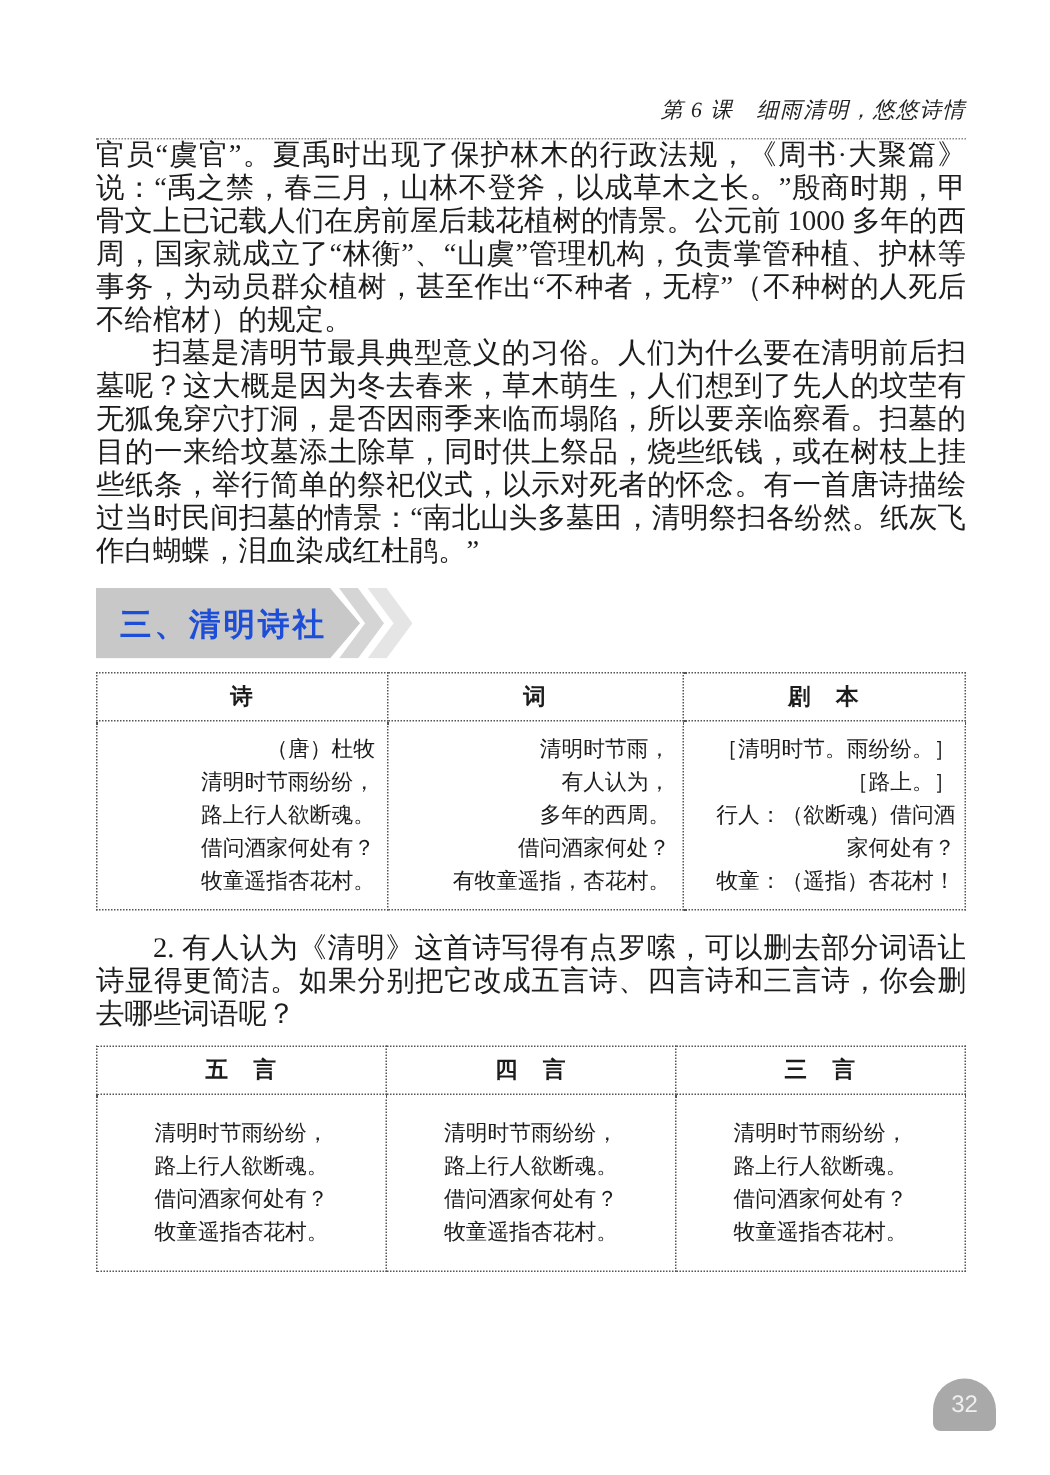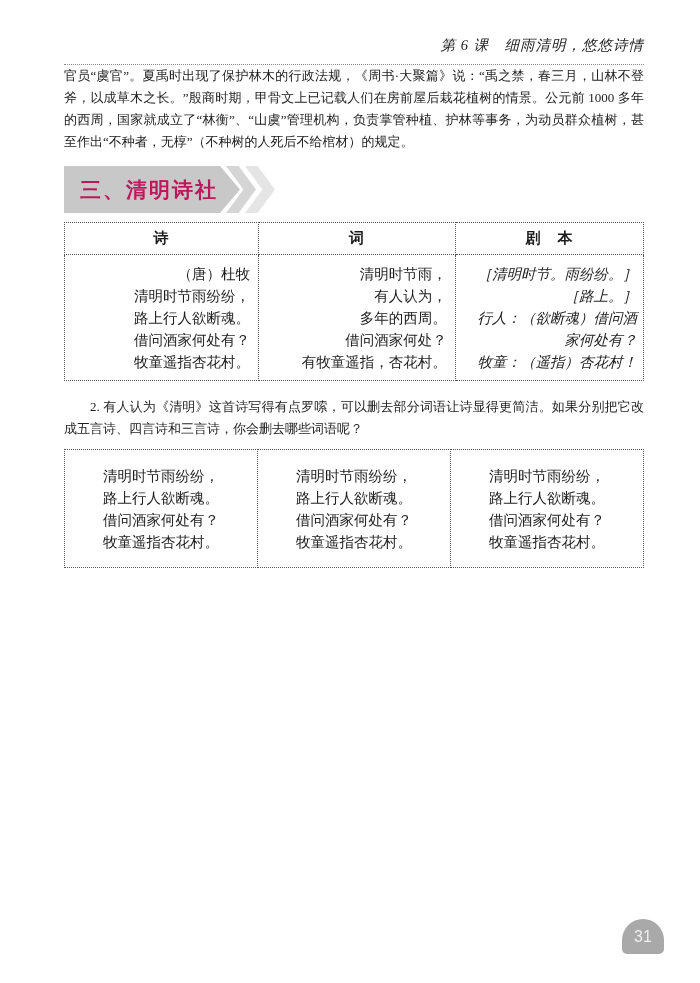--- a/index.html
+++ b/index.html
@@ -4,50 +4,50 @@
 <style>
   html,body { margin:0; padding:0; }
   body {
     width:700px; height:983px;
     background:#ffffff;
     font-family:"Liberation Serif","DejaVu Serif",serif;
     color:#1c1c1c;
     position:relative;
     overflow:hidden;
   }
-  .page { padding:36px 56px 0 64px; }
+  .page { padding:36px 56px 0 64px;margin-top:28px; }
 
   
   .running-header {
     text-align:right;
     font-style:italic;
     font-size:14.5px;
     letter-spacing:1px;
     color:#222;
     padding-bottom:9px;
     border-bottom:1px dotted #888;
   }
 
   
-  .body-text p { margin:0; font-size:13px; line-height:22px; text-align:justify; }
+  .body-text p { margin:0; font-size:19px; line-height:22px; text-align:justify; }
   .p-first { margin-top:12px; }
   .indent { text-indent:2em; }
   .sub-heading {
     font-weight:bold; font-size:15px; line-height:22px;
     margin:3px 0 2px 0; text-indent:2em;
   }
 
   
   .band-row { display:flex; align-items:center; height:47px; margin-top:13px; }
   .band {
     background:var(--band,#c8c8c8);
     height:47px; width:176px;
     display:flex; align-items:center;
     padding-left:16px; box-sizing:border-box;
-    font-weight:bold; font-size:21px; letter-spacing:2px; color:#be185d;
+    font-weight:bold; font-size:21px; letter-spacing:2px; color:#1d4ed8;
     clip-path:polygon(0 0, calc(100% - 20px) 0, 100% 50%, calc(100% - 20px) 100%, 0 100%);
   }
   .chev { width:30px; height:47px; flex:0 0 auto;
     clip-path:polygon(0 0, 42% 0, 100% 50%, 42% 100%, 0 100%, 58% 50%);
   }
   .chev-1 { background:var(--chev1,#d5d5d5); margin-left:-14px; }
   .chev-2 { background:var(--chev2,#e5e5e5); margin-left:-11px; }
 
   
   .prompt { margin-top:15px !important; }
@@ -59,21 +59,21 @@
   }
   th, td { border:1px dotted #555;text-align:right; }
   th {
     font-weight:bold; font-size:15px; padding:6px 0;
     text-align:center; letter-spacing:1px;
   }
   td { vertical-align:top; font-size:14.5px; line-height:22px; padding:8px 8px 7px; }
   .t1 .c1 { width:33.5%; } .t1 .c2 { width:34%; } .t1 .c3 { width:32.5%; }
   .t1 td.c1 { }
   .t1 td.c2 { padding-left:26px; }
-  .t1 td.c3 { font-style:italic; padding-left:10px; padding-right:6px; }
+  .t1 td.c3 { padding-left:10px; padding-right:6px; }
   .t2 td { text-align:center; padding-top:15px; padding-bottom:14px; }
 
   
   .page-badge {
     position:absolute; right:36px; bottom:29px;
     width:42px; height:35px;
     background:var(--badge,#a9a9a9);
     border-radius:21px 21px 5px 5px;
     display:flex; align-items:center; justify-content:center;
     color:#efefef; font-size:16px;
@@ -82,20 +82,21 @@
 </style>
 </head>
 <body style="--band: #c8c8c8; --chev1: #d5d5d5; --chev2: #e5e5e5; --badge: #a9a9a9;">
 
 <div class="page">
 
   <div class="running-header">第 6 课　细雨清明，悠悠诗情</div>
 
   <div class="body-text">
     <p class="p-first">官员“虞官”。夏禹时出现了保护林木的行政法规，《周书·大聚篇》说：“禹之禁，春三月，山林不登斧，以成草木之长。”殷商时期，甲骨文上已记载人们在房前屋后栽花植树的情景。公元前 1000 多年的西周，国家就成立了“林衡”、“山虞”管理机构，负责掌管种植、护林等事务，为动员群众植树，甚至作出“不种者，无椁”（不种树的人死后不给棺材）的规定。</p>
+    <p class="indent">扫墓是清明节最具典型意义的习俗。人们为什么要在清明前后扫墓呢？这大概是因为冬去春来，草木萌生，人们想到了先人的坟茔有无狐兔穿穴打洞，是否因雨季来临而塌陷，所以要亲临察看。扫墓的目的一来给坟墓添土除草，同时供上祭品，烧些纸钱，或在树枝上挂些纸条，举行简单的祭祀仪式，以示对死者的怀念。有一首唐诗描绘过当时民间扫墓的情景：“南北山头多墓田，清明祭扫各纷然。纸灰飞作白蝴蝶，泪血染成红杜鹃。”</p>
   </div>
 
   <div class="band-row">
     <div class="band">三、清明诗社</div>
     <div class="chev chev-1"></div>
     <div class="chev chev-2"></div>
   </div>
 
 
   <table class="t1">
@@ -129,20 +130,25 @@
     </tr>
   </tbody>
     </table>
 
   <div class="body-text">
     <p class="indent prompt">2. 有人认为《清明》这首诗写得有点罗嗦，可以删去部分词语让诗显得更简洁。如果分别把它改成五言诗、四言诗和三言诗，你会删去哪些词语呢？</p>
   </div>
 
   <table class="t2">
     <tbody>
+        <tr>
+      <th>五　言</th>
+      <th>四　言</th>
+      <th>三　言</th>
+    </tr>
     <tr>
       <td>
         <div>清明时节雨纷纷，</div>
         <div>路上行人欲断魂。</div>
         <div>借问酒家何处有？</div>
         <div>牧童遥指杏花村。</div>
       </td>
       <td>
         <div>清明时节雨纷纷，</div>
         <div>路上行人欲断魂。</div>
@@ -155,14 +161,14 @@
         <div>借问酒家何处有？</div>
         <div>牧童遥指杏花村。</div>
       </td>
     </tr>
   </tbody>
     </table>
 
 </div>
 
 <div class="page-badge">
-  <span>31</span>
+  <span>32</span>
 </div>
 
 </body></html>

